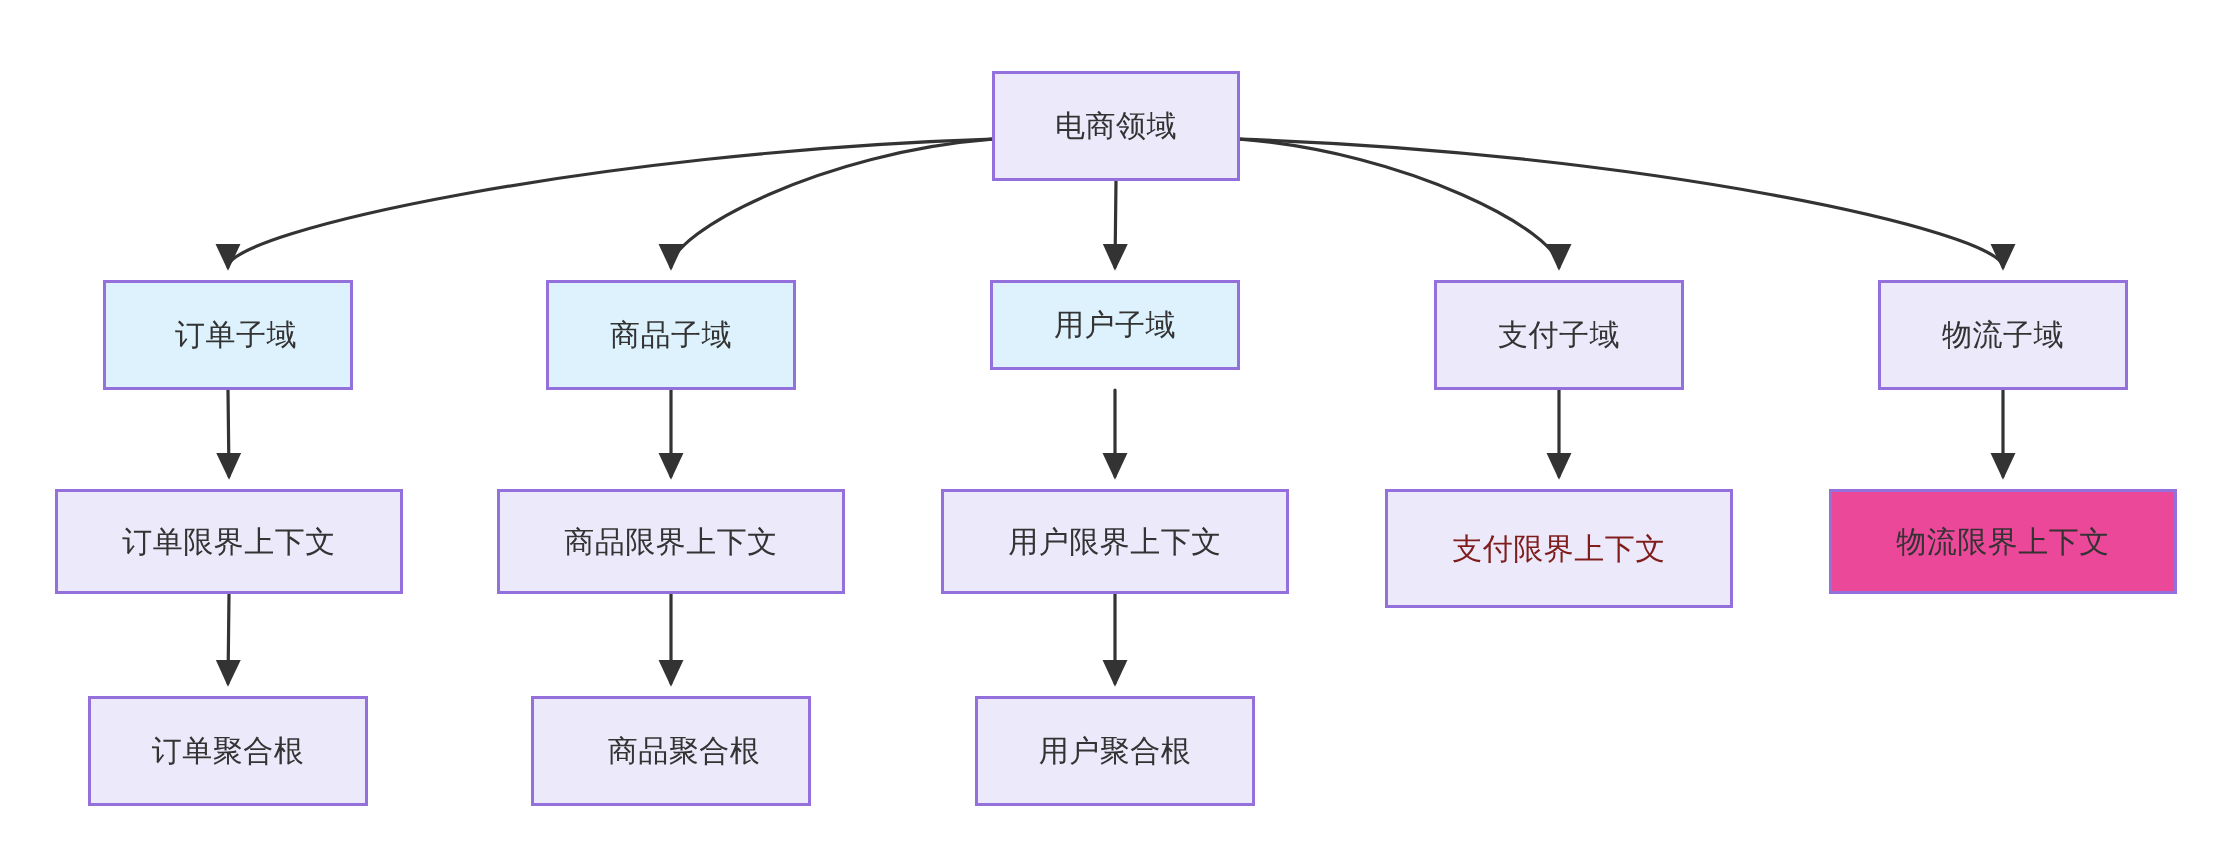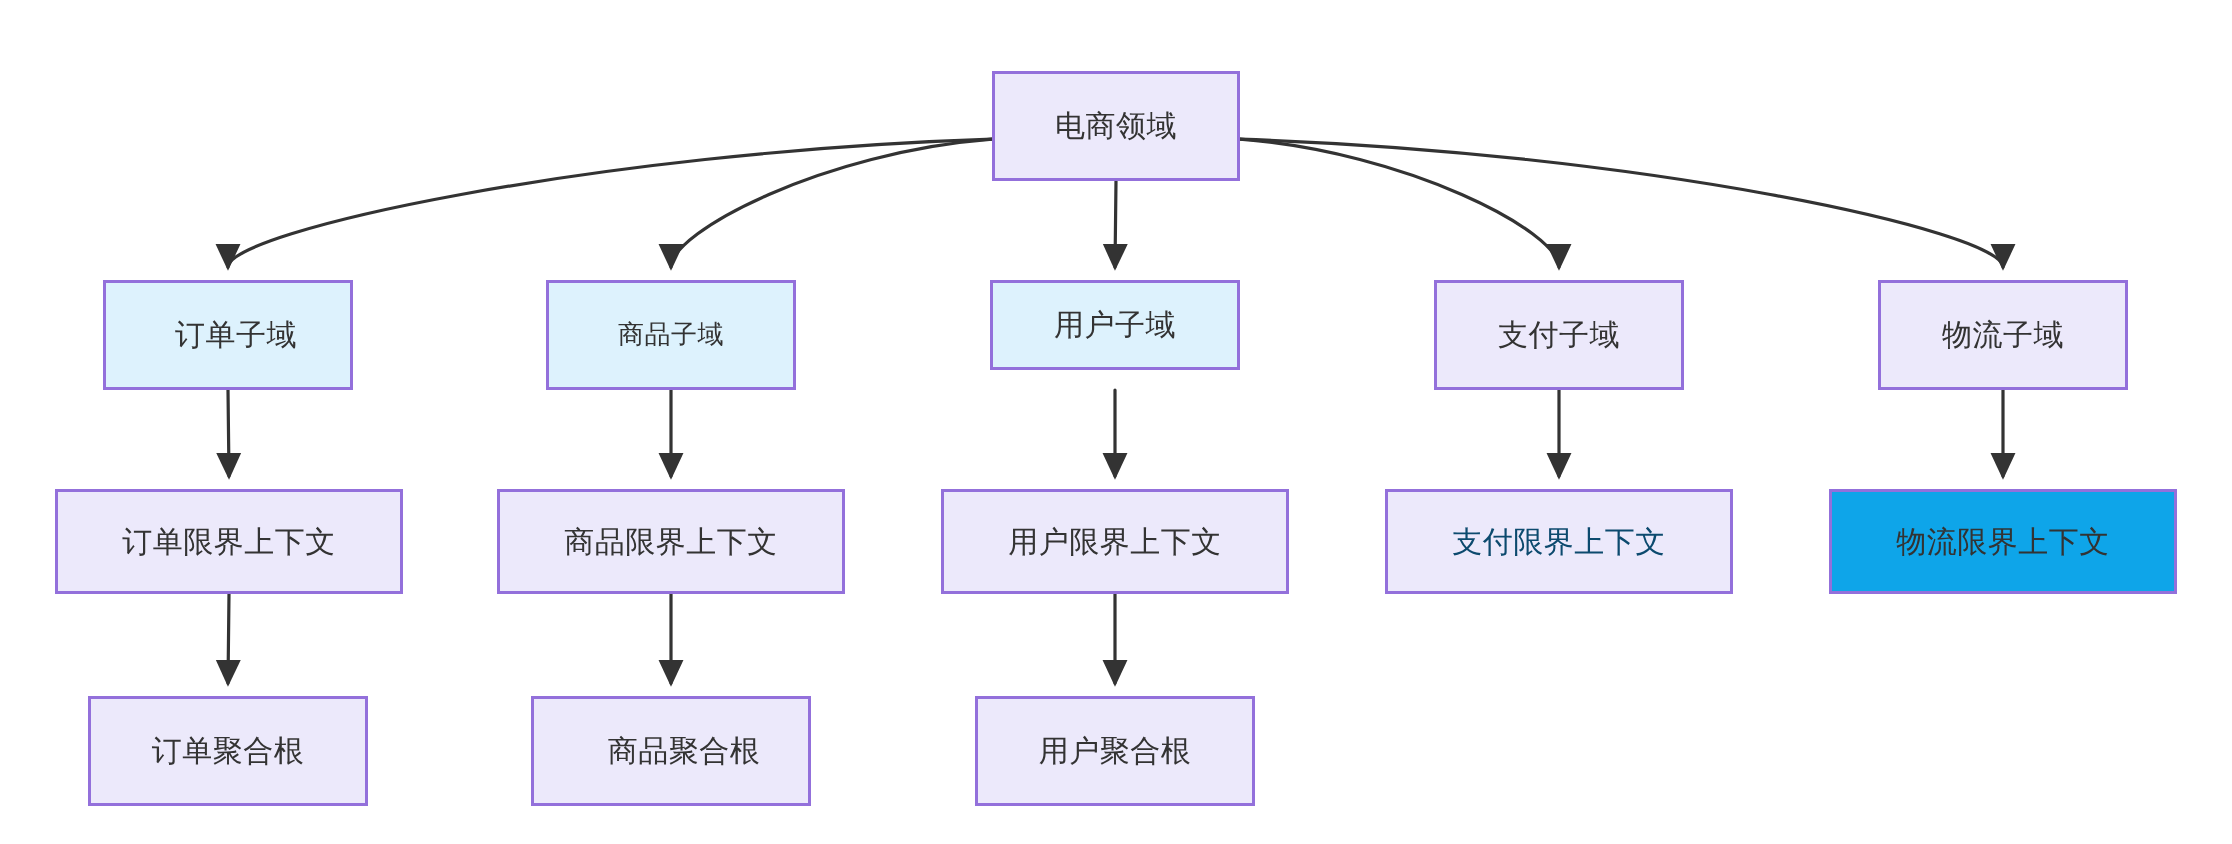--- a/index.html
+++ b/index.html
@@ -83,45 +83,45 @@
       </g>
   </svg>
 
   <div id="node-layer">
       <div class="node" id="node-root" style="left: 992px; top: 55px; width: 248px; height: 110px; background: rgb(236, 233, 251); border-color: rgb(147, 112, 219); color: rgb(51, 51, 51); font-size: 30px;">
         <span class="node-label">电商领域</span>
       </div>
       <div class="node" id="node-sub-order" style="left: 103px; top: 264px; width: 250px; height: 110px; background: rgb(221, 242, 253); border-color: rgb(147, 112, 219); color: rgb(51, 51, 51); font-size: 30px; padding-left: 16px;">
         <span class="node-label">订单子域</span>
       </div>
-      <div class="node" id="node-sub-product" style="left: 546px; top: 264px; width: 250px; height: 110px; background: rgb(221, 242, 253); border-color: rgb(147, 112, 219); color: rgb(51, 51, 51); font-size: 26px;">
+      <div class="node" id="node-sub-product" style="left: 546px; top: 264px; width: 250px; height: 110px; background: rgb(221, 242, 253); border-color: rgb(147, 112, 219); color: rgb(51, 51, 51); font-size: 30px;">
         <span class="node-label">商品子域</span>
       </div>
       <div class="node" id="node-sub-user" style="left: 990px; top: 264px; width: 250px; height: 90px; background: rgb(221, 242, 253); border-color: rgb(147, 112, 219); color: rgb(51, 51, 51); font-size: 30px;">
         <span class="node-label">用户子域</span>
       </div>
       <div class="node" id="node-sub-payment" style="left: 1434px; top: 264px; width: 250px; height: 110px; background: rgb(236, 233, 251); border-color: rgb(147, 112, 219); color: rgb(51, 51, 51); font-size: 30px;">
         <span class="node-label">支付子域</span>
       </div>
       <div class="node" id="node-sub-logistics" style="left: 1878px; top: 264px; width: 250px; height: 110px; background: rgb(236, 233, 251); border-color: rgb(147, 112, 219); color: rgb(51, 51, 51); font-size: 30px;">
         <span class="node-label">物流子域</span>
       </div>
       <div class="node" id="node-ctx-order" style="left: 55px; top: 473px; width: 348px; height: 105px; background: rgb(236, 233, 251); border-color: rgb(147, 112, 219); color: rgb(51, 51, 51); font-size: 30px;">
         <span class="node-label">订单限界上下文</span>
       </div>
       <div class="node" id="node-ctx-product" style="left: 497px; top: 473px; width: 348px; height: 105px; background: rgb(236, 233, 251); border-color: rgb(147, 112, 219); color: rgb(51, 51, 51); font-size: 30px;">
         <span class="node-label">商品限界上下文</span>
       </div>
       <div class="node" id="node-ctx-user" style="left: 941px; top: 473px; width: 348px; height: 105px; background: rgb(236, 233, 251); border-color: rgb(147, 112, 219); color: rgb(51, 51, 51); font-size: 30px;">
         <span class="node-label">用户限界上下文</span>
       </div>
-      <div class="node" id="node-ctx-payment" style="left: 1385px; top: 473px; width: 348px; height: 105px; background: rgb(236, 233, 251); border-color: rgb(147, 112, 219); color: #0c4a6e; font-size: 30px;">
+      <div class="node" id="node-ctx-payment" style="left: 1385px; top: 473px; width: 348px; height: 119px; background: rgb(236, 233, 251); border-color: rgb(147, 112, 219); color: #7f1d1d; font-size: 30px;">
         <span class="node-label">支付限界上下文</span>
       </div>
-      <div class="node" id="node-ctx-logistics" style="left: 1829px; top: 473px; width: 348px; height: 105px; background: #0ea5e9; border-color: rgb(147, 112, 219); color: rgb(51, 51, 51); font-size: 30px;">
+      <div class="node" id="node-ctx-logistics" style="left: 1829px; top: 473px; width: 348px; height: 105px; background: #ec4899; border-color: rgb(147, 112, 219); color: rgb(51, 51, 51); font-size: 30px;">
         <span class="node-label">物流限界上下文</span>
       </div>
       <div class="node" id="node-agg-order" style="left: 88px; top: 680px; width: 280px; height: 110px; background: rgb(236, 233, 251); border-color: rgb(147, 112, 219); color: rgb(51, 51, 51); font-size: 30px;">
         <span class="node-label">订单聚合根</span>
       </div>
       <div class="node" id="node-agg-product" style="left: 531px; top: 680px; width: 280px; height: 110px; background: rgb(236, 233, 251); border-color: rgb(147, 112, 219); color: rgb(51, 51, 51); font-size: 30px; padding-left: 26px;">
         <span class="node-label">商品聚合根</span>
       </div>
       <div class="node" id="node-agg-user" style="left: 975px; top: 680px; width: 280px; height: 110px; background: rgb(236, 233, 251); border-color: rgb(147, 112, 219); color: rgb(51, 51, 51); font-size: 30px;">
         <span class="node-label">用户聚合根</span>

